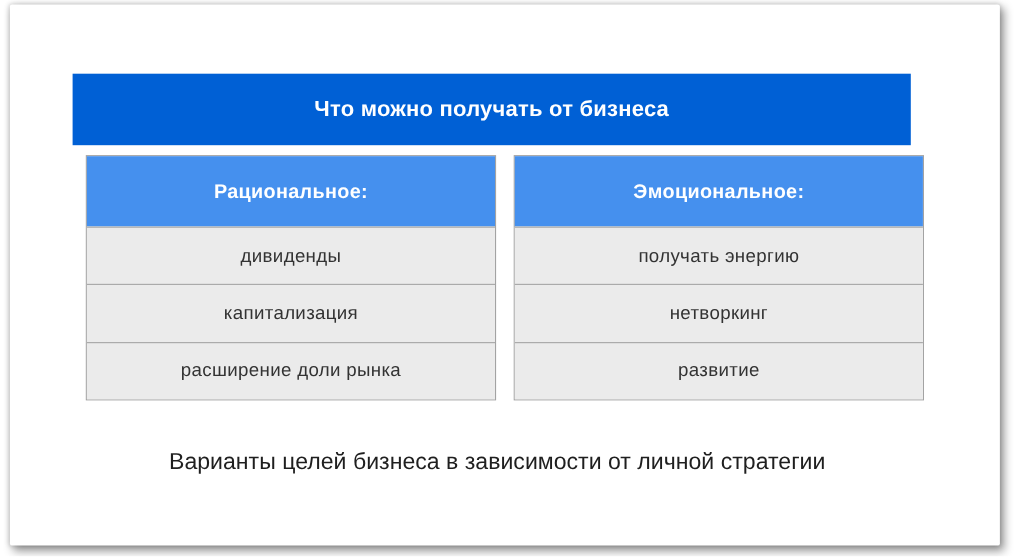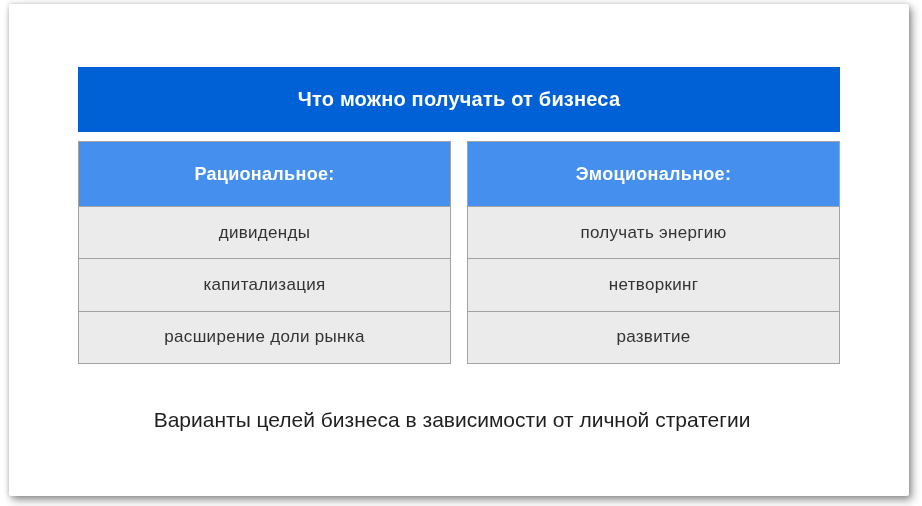--- a/index.html
+++ b/index.html
@@ -13,21 +13,21 @@
   }
   .card {
     position: absolute;
     left: 9px; top: 4px; right: 13px; bottom: 10px;
     background: #ffffff;
     border-radius: 2px;
     box-shadow: 3px 4px 9px rgba(0,0,0,0.42), 0 0 5px rgba(0,0,0,0.18);
   }
   .banner {
     position: absolute;
-    left: 78px; top: 67px;
+    left: 66px; top: 67px;
     width: 762px; height: 65px;
     background: #0060D5;
     display: flex; align-items: center; justify-content: center;
   }
   .banner-text {
     color: #ffffff;
     font-size: 20px;
     font-weight: bold;
     letter-spacing: 0.2px;
   }

